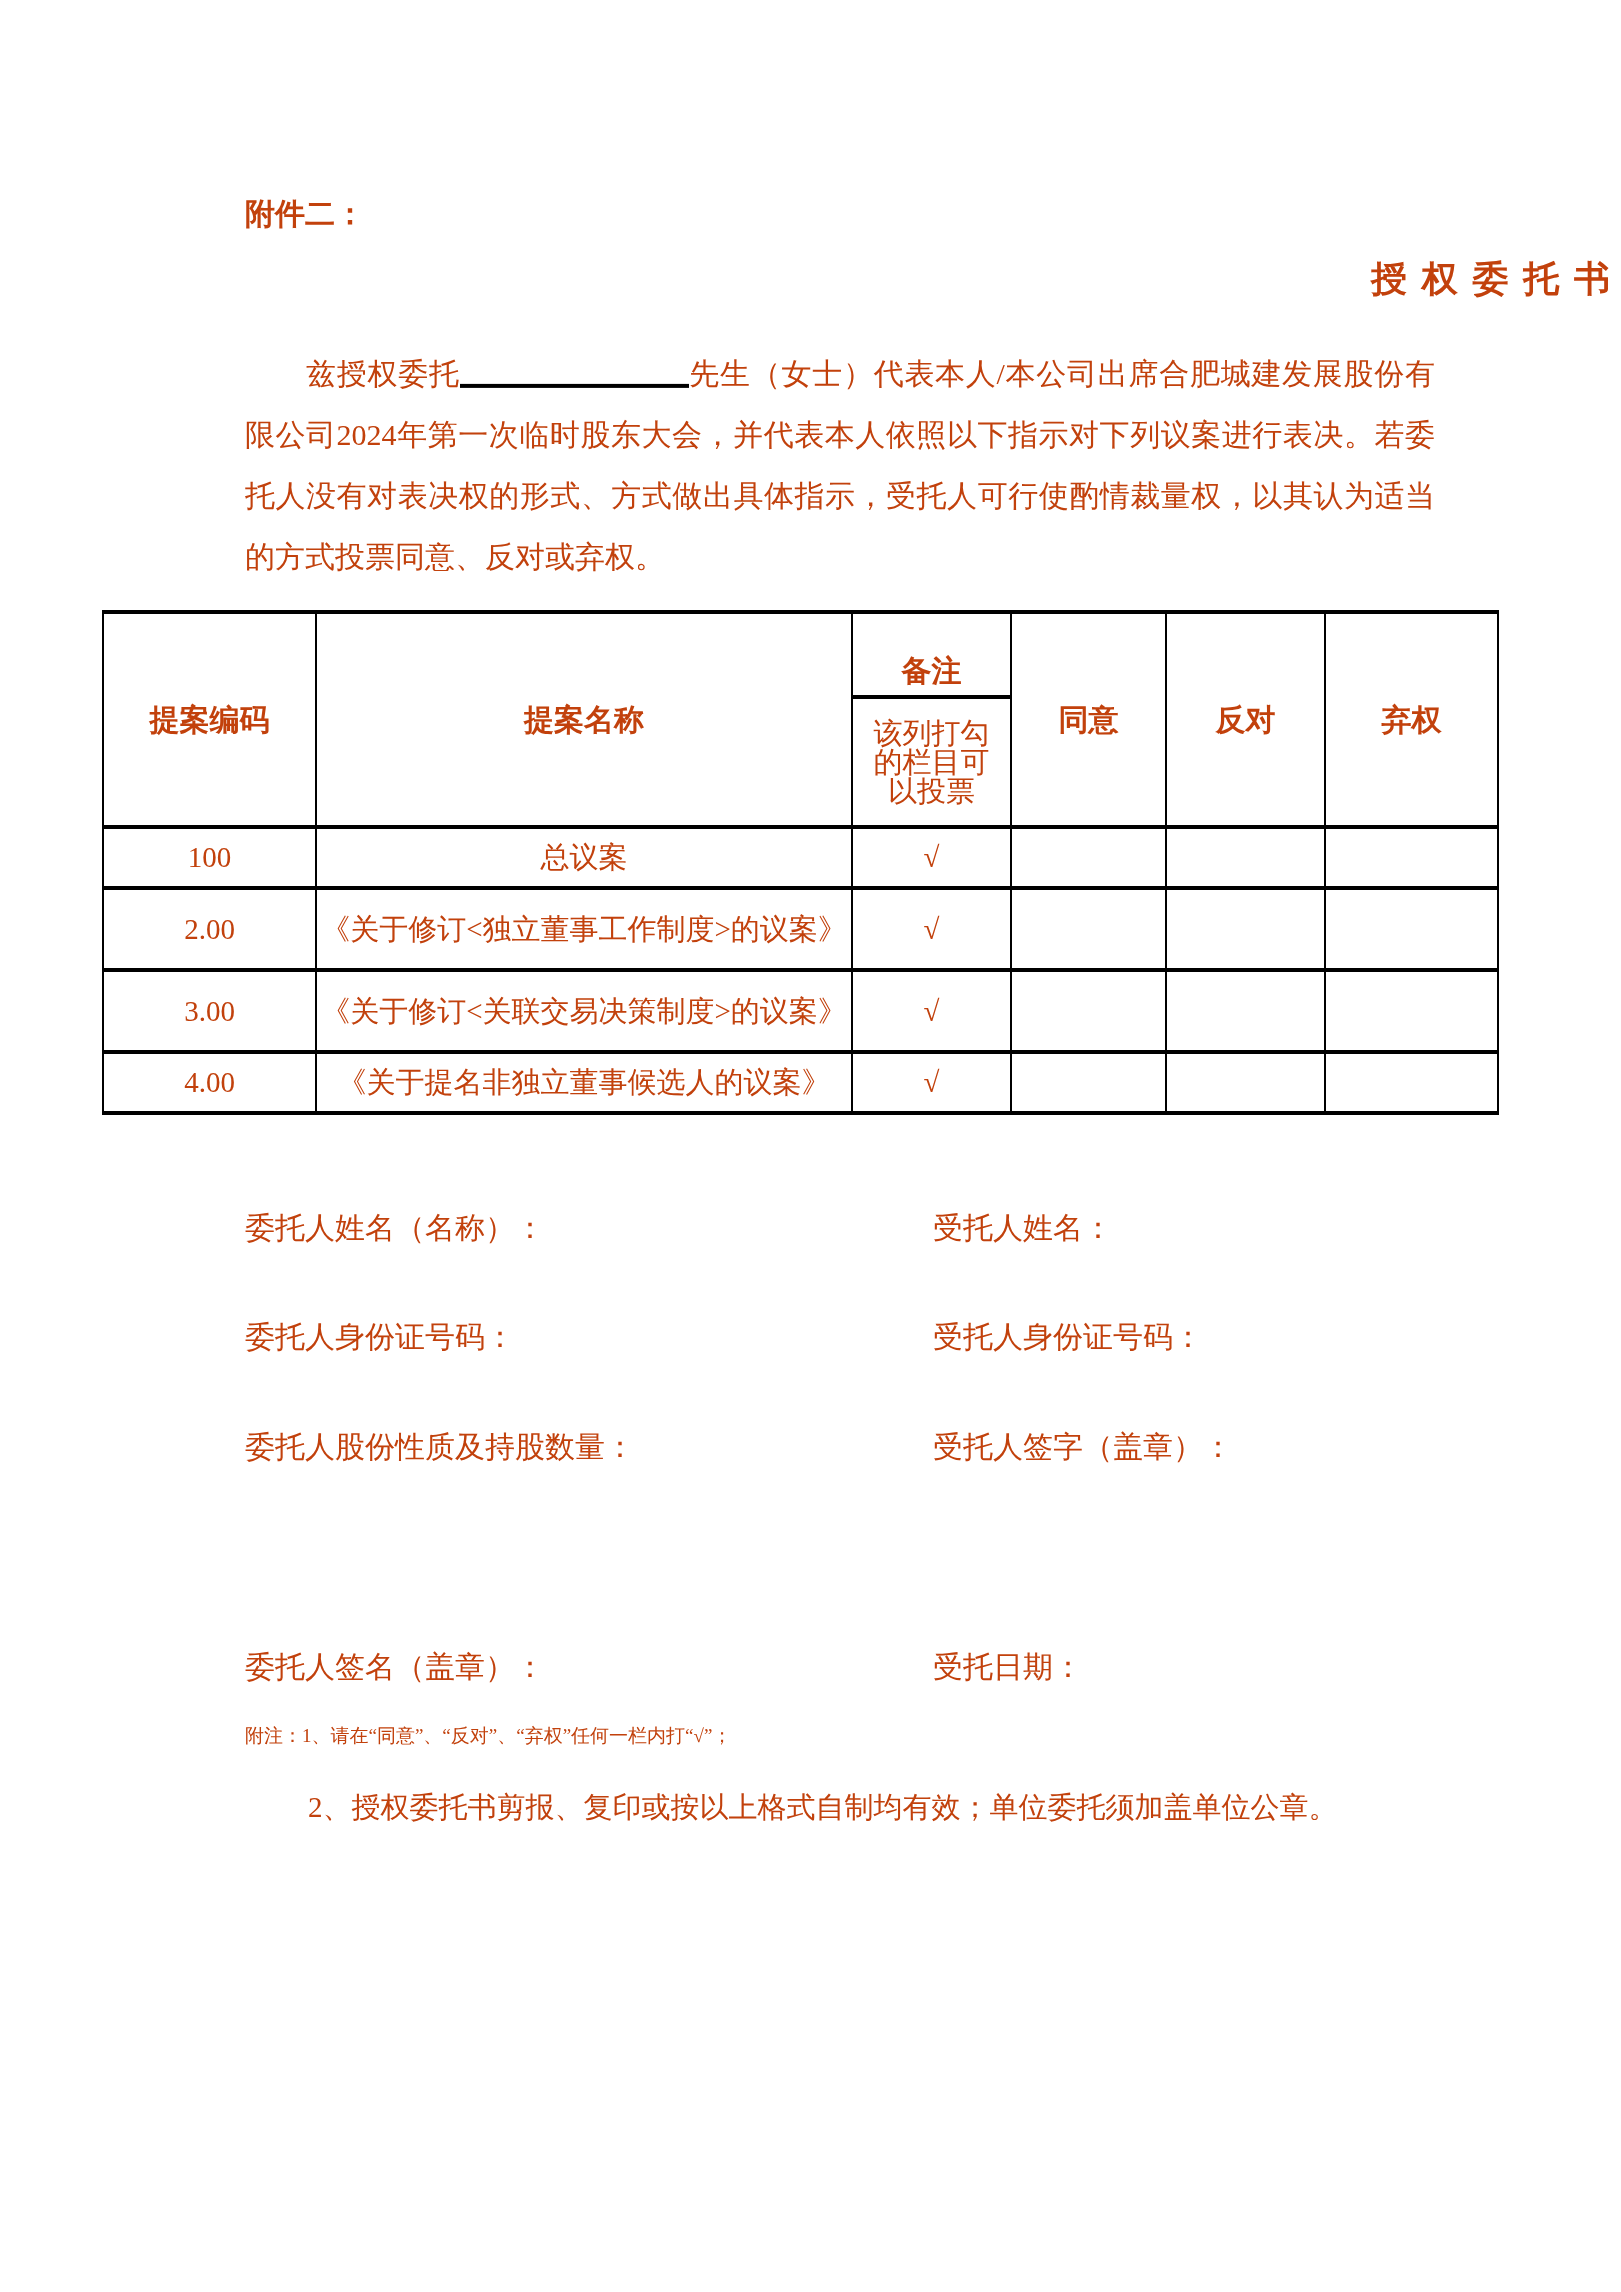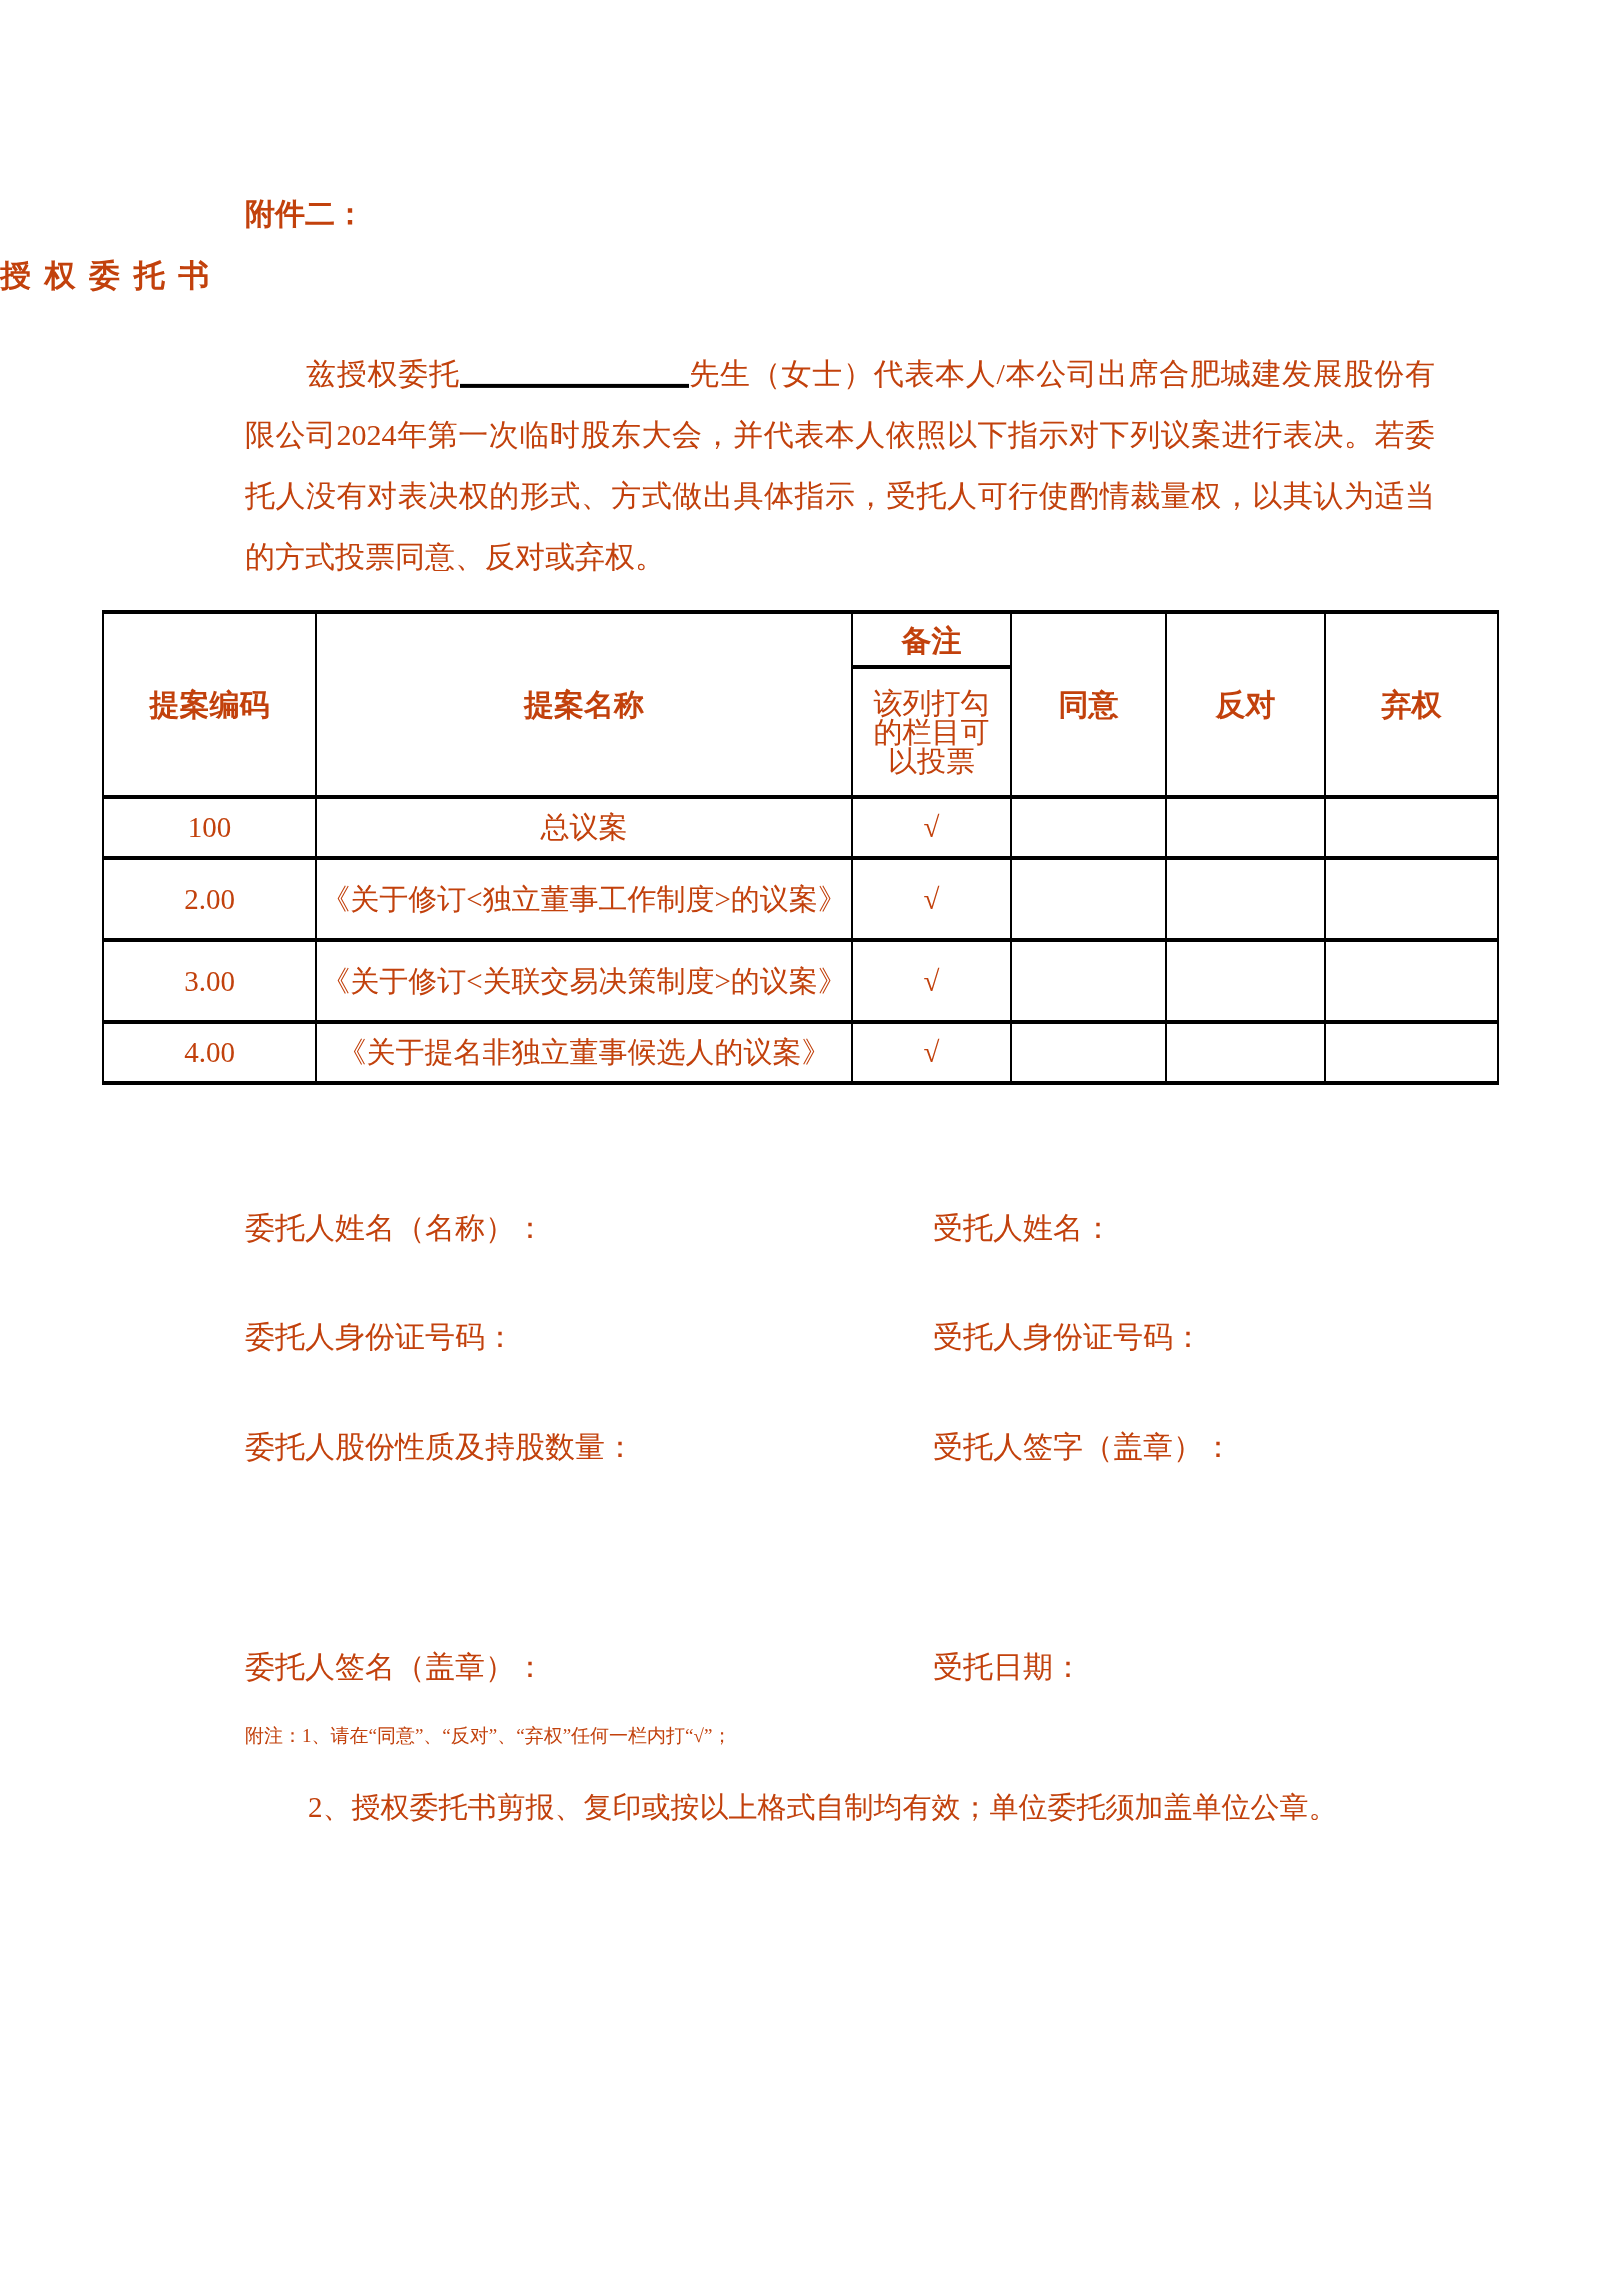--- a/index.html
+++ b/index.html
@@ -15,22 +15,22 @@
     overflow: hidden;
   }
   .attachment-label {
     position: absolute;
     left: 245px; top: 194px;
     font-size: 30px; font-weight: bold;
   }
   .doc-title {
     position: absolute;
     left: 0; top: 255px; width: 1613px;
-    text-align: left;
-    font-size: 31px; font-weight: bold;
+    text-align: right;
+    font-size: 36px; font-weight: bold;
     letter-spacing: 2.9px;
   }
   .intro {
     position: absolute;
     left: 245px; top: 343px; width: 1190px;
     font-size: 30px; line-height: 61px;
     text-align: justify;
     text-indent: 61px;
   }
   .blank-line {
@@ -60,20 +60,21 @@
     overflow: hidden;
   }
   .vote-table thead tr { height: 143px; }
   .vote-table th { font-weight: bold; font-size: 30px; }
   .vote-table th.remark-head { padding: 0; vertical-align: top; }
   .remark-top {
     border-bottom: 4.9px solid #000;
     font-weight: bold;
     padding: 7.8px 0 5.9px 0;
     line-height: 37px;
+    margin-top: 30px;
   }
   .remark-sub {
     font-weight: normal;
     font-size: 29px;
     line-height: 29px;
     padding: 3.9px 0;
     margin: 16px auto;
     max-width: 123px;
   }
   tr.h62 { height: 61px; }

